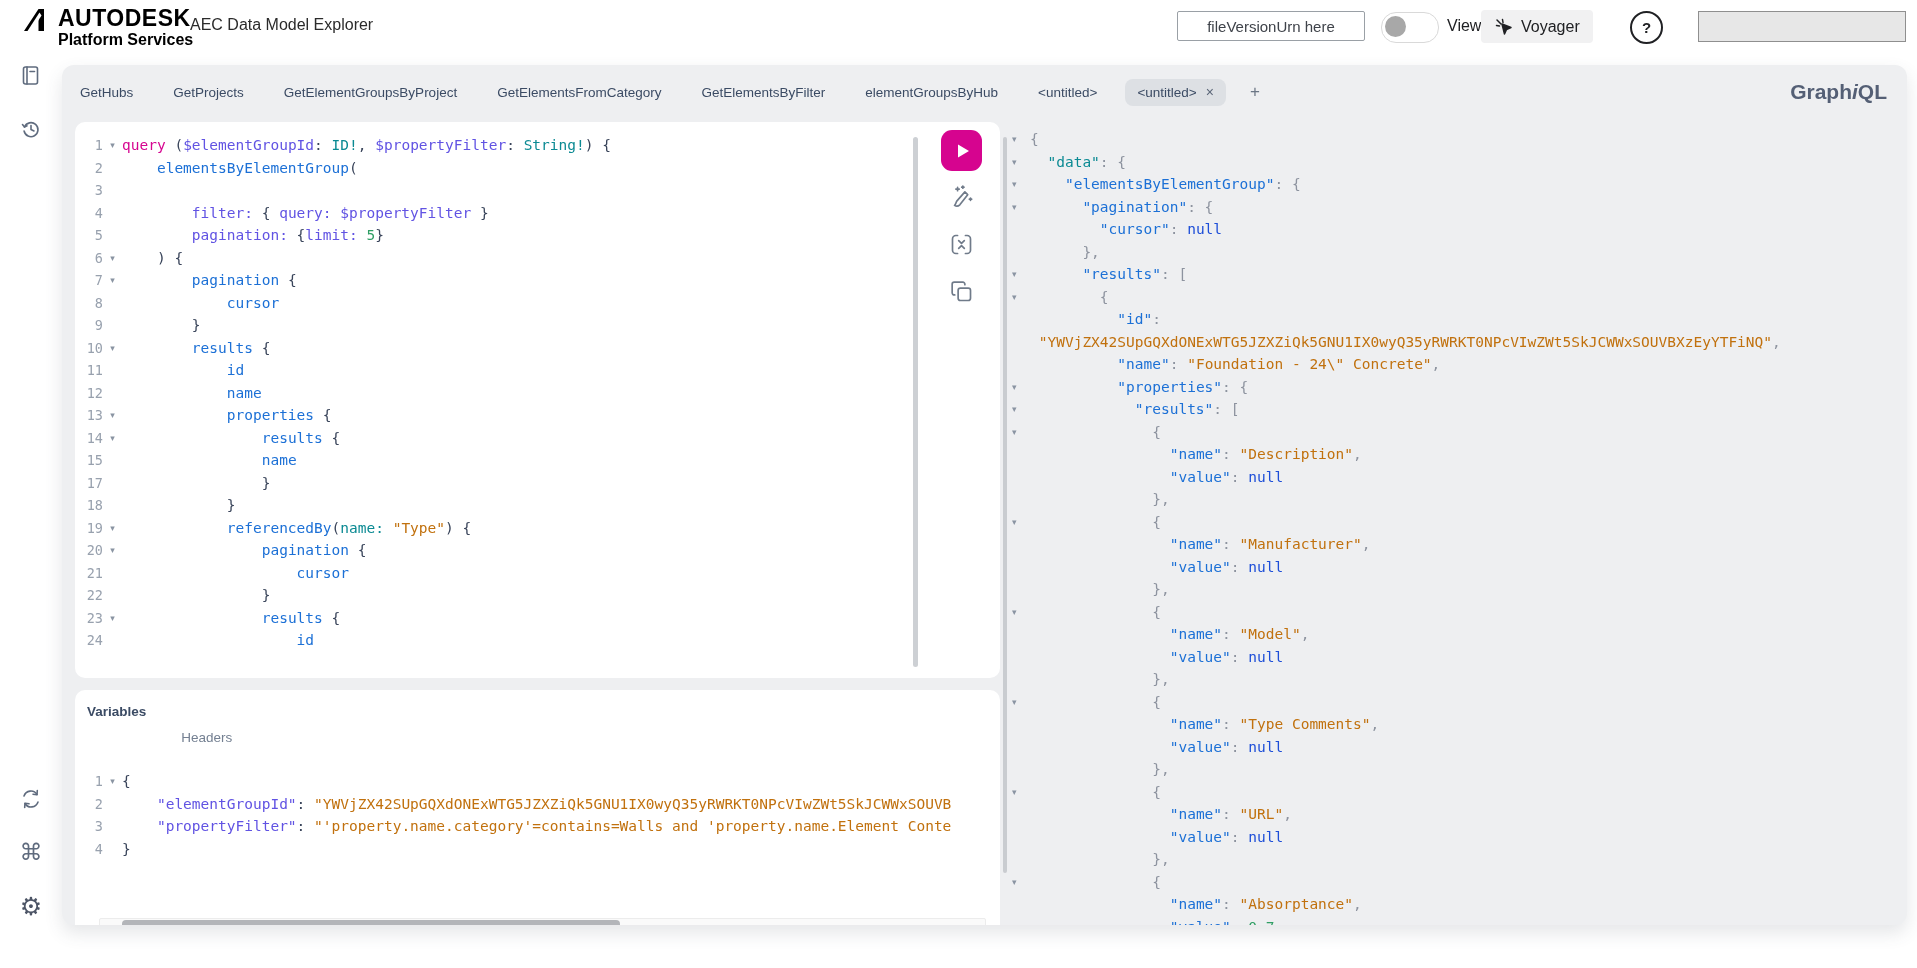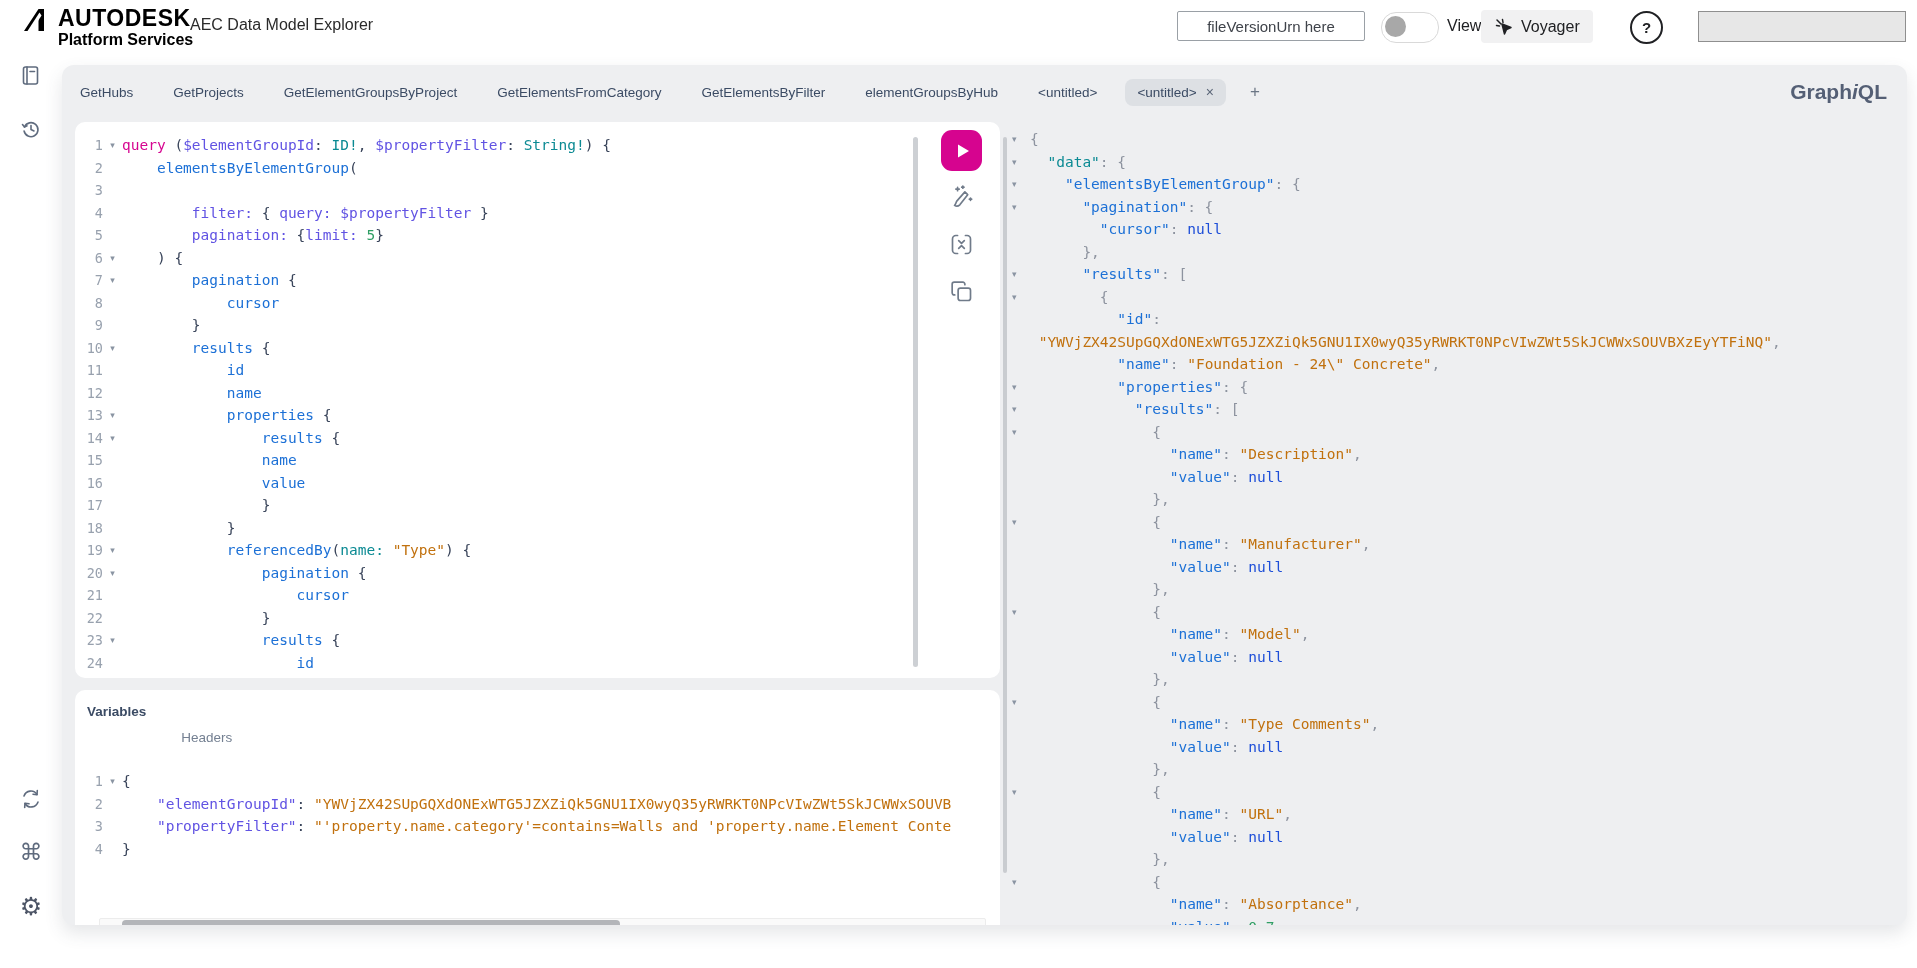--- a/index.html
+++ b/index.html
@@ -279,27 +279,20 @@
         </div>
         <div class="cm-line">
           <span class="gut">
             <span class="lnum">15</span>
             <span class="fold"></span>
           </span>
           <span class="codetext">                <span class="tk-field">name</span></span>
         </div>
         <div class="cm-line">
           <span class="gut">
-            <span class="lnum">16</span>
-            <span class="fold"></span>
-          </span>
-          <span class="codetext">                <span class="tk-field">value</span></span>
-        </div>
-        <div class="cm-line">
-          <span class="gut">
             <span class="lnum">17</span>
             <span class="fold"></span>
           </span>
           <span class="codetext">                <span class="tk-pun">}</span></span>
         </div>
         <div class="cm-line">
           <span class="gut">
             <span class="lnum">18</span>
             <span class="fold"></span>
           </span>

